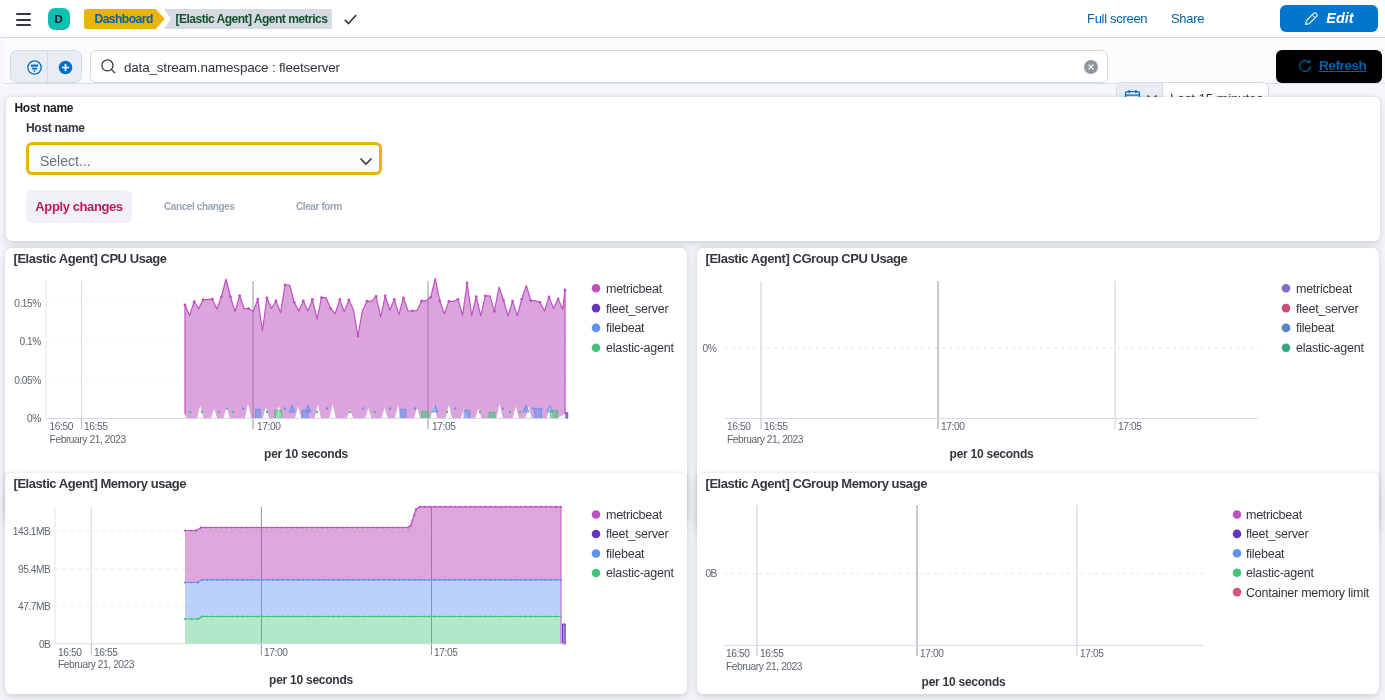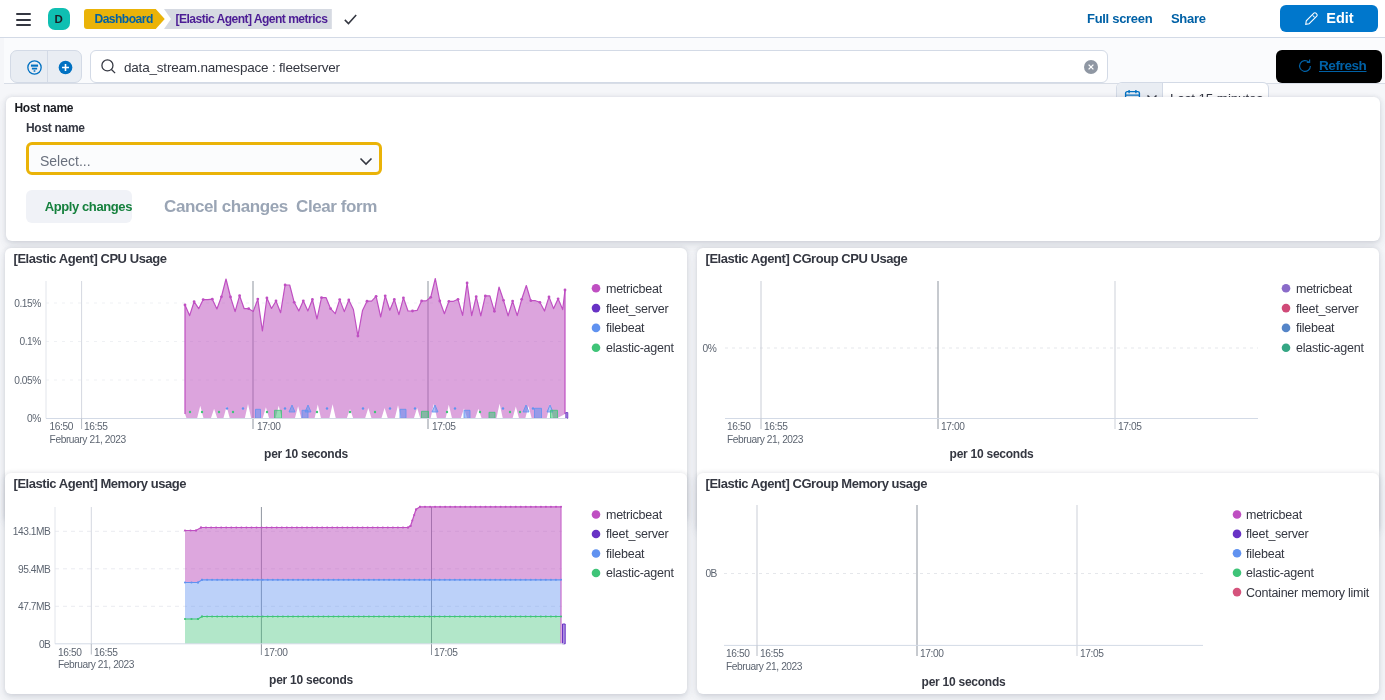--- a/index.html
+++ b/index.html
@@ -3,45 +3,45 @@
 <meta charset="utf-8">
 <style>
 * { margin:0; padding:0; box-sizing:border-box; }
 html,body { width:1385px; height:700px; font-family:"Liberation Sans", sans-serif; background:#F5F6F9; overflow:hidden; }
 .abs { position:absolute; }
 
 .topnav { position:absolute; top:0; left:0; width:1385px; height:38px; background:#fff; border-bottom:1px solid #D3DAE6; }
 .burger span { display:block; width:15px; height:2px; background:#343741; border-radius:1px; margin-bottom:3.6px; }
 .dbadge { position:absolute; left:47.5px; top:8px; width:22.5px; height:22px; background:#0FBFB2; border-radius:7px; color:#1C1E24; font-size:11.5px; font-weight:bold; text-align:center; line-height:22px; }
 .crumb1 { position:absolute; left:84px; top:9px; height:20px; padding:0 12px 0 10.5px; background:#eab308; color:#0061A6; font-size:12.1px; font-weight:600; letter-spacing:-0.55px; line-height:20px; white-space:nowrap; clip-path:polygon(0 0, calc(100% - 9px) 0, 100% 50%, calc(100% - 9px) 100%, 0 100%); border-radius:3px 0 0 3px; }
-.crumb2 { position:absolute; left:164px; top:9px; height:20px; padding:0 4.5px 0 11.5px; background:#D6DAE2; color:#4c1d95; font-size:12.1px; font-weight:600; letter-spacing:-0.55px; line-height:20px; white-space:nowrap; clip-path:polygon(0 0, 100% 0, 100% 100%, 0 100%, 7px 50%); }
-.navlink { position:absolute; top:11px; color:#0061A6; font-size:13px; font-weight:700; letter-spacing:-0.3px; }
-.editbtn { position:absolute; left:1280px; top:5px; width:98px; height:27px; background:#0077CC; border-radius:6px; color:#fff; font-size:14.5px; font-weight:600; text-align:center; line-height:27px; }
+.crumb2 { position:absolute; left:164px; top:9px; height:20px; padding:0 4.5px 0 11.5px; background:#D6DAE2; color:#14532d; font-size:12.1px; font-weight:600; letter-spacing:-0.55px; line-height:20px; white-space:nowrap; clip-path:polygon(0 0, 100% 0, 100% 100%, 0 100%, 7px 50%); }
+.navlink { position:absolute; top:11px; color:#0061A6; font-size:13px; font-weight:400; letter-spacing:-0.3px; }
+.editbtn { position:absolute; left:1280px; top:5px; width:98px; height:27px; background:#0077CC; border-radius:6px; color:#fff; font-size:14.5px; font-weight:600; text-align:center; line-height:27px;font-style:italic; }
 
 .qbar { position:absolute; top:38px; left:4px; width:1385px; height:46px; background:#FAFBFD; border-bottom:1px solid #D8DDE6; }
 .fgroup { position:absolute; left:6px; top:12px; width:72px; height:33px; background:#E9EDF3; border:1px solid #D3DAE6; border-radius:7px; }
 .fgroup .div { position:absolute; left:35.5px; top:0; width:1px; height:31px; background:#D3DAE6; }
 .sinput { position:absolute; left:86px; top:12px; width:1018px; height:33px; background:#fff; border:1px solid #D3DAE6; border-radius:6px; }
 .sinput .txt { position:absolute; left:33px; top:8.5px; font-size:13.5px; letter-spacing:-0.2px; color:#343741; }
 .clearx { position:absolute; left:993px; top:9px; width:14px; height:14px; border-radius:50%; background:#8F97A3; }
 .dpick { position:absolute; left:1112px; top:12px; width:153px; height:33px; background:#fff; border:1px solid #D3DAE6; border-radius:6px; overflow:hidden;margin-top:32px; }
 .dpick .cal { position:absolute; left:0; top:0; width:46px; height:31px; background:#E9EDF3; border-right:1px solid #D3DAE6; }
 .dpick .lbl { position:absolute; left:47px; top:0; width:105px; text-align:center; font-size:13.5px; letter-spacing:-0.15px; color:#343741; line-height:31px; }
 .refresh { position:absolute; left:1272px; top:12px; width:106px; height:33px; background:#000000; border-radius:6px; }
 .refresh .lbl { position:absolute; left:43px; top:8px; font-size:13.5px; letter-spacing:-0.4px; font-weight:bold; color:#0061A6; text-decoration:underline; }
 
 .panel { position:absolute; background:#fff; border-radius:6px; box-shadow:0 .9px 4px rgba(65,78,101,.12),0 2.6px 8px rgba(65,78,101,.08),0 5.7px 12px rgba(65,78,101,.06); }
 .ptitle { position:absolute; left:8.5px; top:2.5px; font-size:13px; font-weight:bold; letter-spacing:-0.45px; color:#343741; white-space:nowrap; }
 
 .ctl-title { position:absolute; left:8.5px; top:4px; font-size:12px; font-weight:bold; letter-spacing:-0.3px; color:#1a1c21; }
 .ctl-label { position:absolute; left:20px; top:24px; font-size:12px; font-weight:bold; letter-spacing:-0.3px; color:#343741; }
 .ctl-select { position:absolute; left:20px; top:45px; width:356px; height:33px; background:#FBFCFD; border:3px solid #eab308; border-radius:6px; }
 .ctl-select .ph { position:absolute; left:11px; top:8px; font-size:14px; color:#69707D; }
-.btn-apply { position:absolute; left:20px; top:93px; width:106px; height:33px; background:#F0F2F7; border-radius:6px; color:#15803d; font-size:13px; font-weight:600; letter-spacing:-0.4px; text-align:right; line-height:33px; }
-.btn-txt { position:absolute; top:93px; color:#9AA5B5; font-size:17px; font-weight:600; letter-spacing:-0.4px; line-height:33px; }
+.btn-apply { position:absolute; left:20px; top:93px; width:106px; height:33px; background:#F0F2F7; border-radius:6px; color:#be185d; font-size:13px; font-weight:600; letter-spacing:-0.4px; text-align:center; line-height:33px; }
+.btn-txt { position:absolute; top:93px; color:#9AA5B5; font-size:10px; font-weight:600; letter-spacing:-0.4px; line-height:33px; }
 svg text { font-family:"Liberation Sans", sans-serif; }
 .axlbl { font-size:10.2px; letter-spacing:-0.42px; fill:#5d6571; }
 .leg { font-size:12.5px; letter-spacing:-0.25px; fill:#343741; }
 .per { font-size:12px; font-weight:bold; letter-spacing:-0.25px; fill:#343741; }
 </style>
 </head>
 <body>
 
 <div class="topnav">
   <div class="burger abs" style="left:16px;top:13px;">

